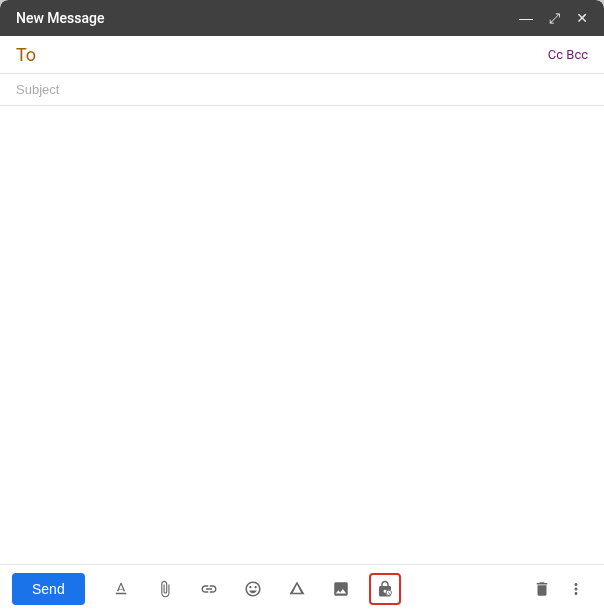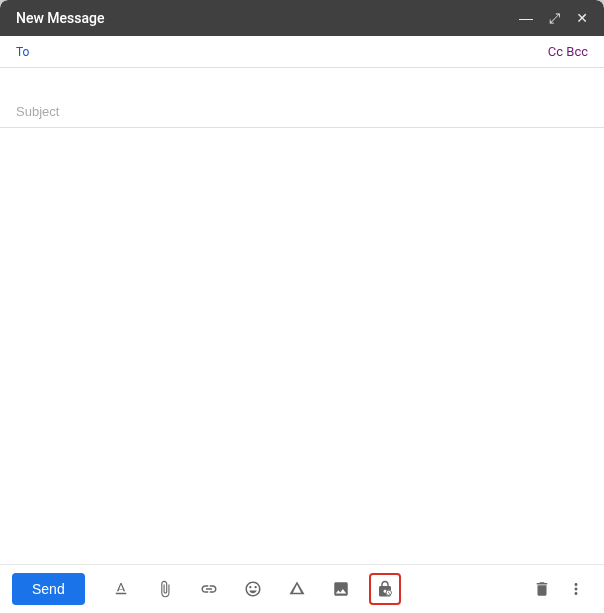--- a/index.html
+++ b/index.html
@@ -64,22 +64,22 @@
 
     .field-row {
       display: flex;
       align-items: center;
       border-bottom: 1px solid #e0e0e0;
       padding: 8px 16px;
       flex-shrink: 0;
     }
 
     .field-label {
-      color: #1d4ed8;
-      font-size: 12px;
+      color: #a16207;
+      font-size: 18px;
       min-width: 30px;
     }
 
     .field-input {
       flex: 1;
       border: none;
       outline: none;
       font-size: 13px;
       color: #333;
       background: transparent;
@@ -94,21 +94,20 @@
       font-size: 13px;
       cursor: pointer;
     }
 
     .subject-row {
       display: flex;
       align-items: center;
       border-bottom: 1px solid #e0e0e0;
       padding: 8px 16px;
       flex-shrink: 0;
-      margin-top: 28px;
     }
 
     .subject-input {
       flex: 1;
       border: none;
       outline: none;
       font-size: 13px;
       color: #333;
       background: transparent;
     }

